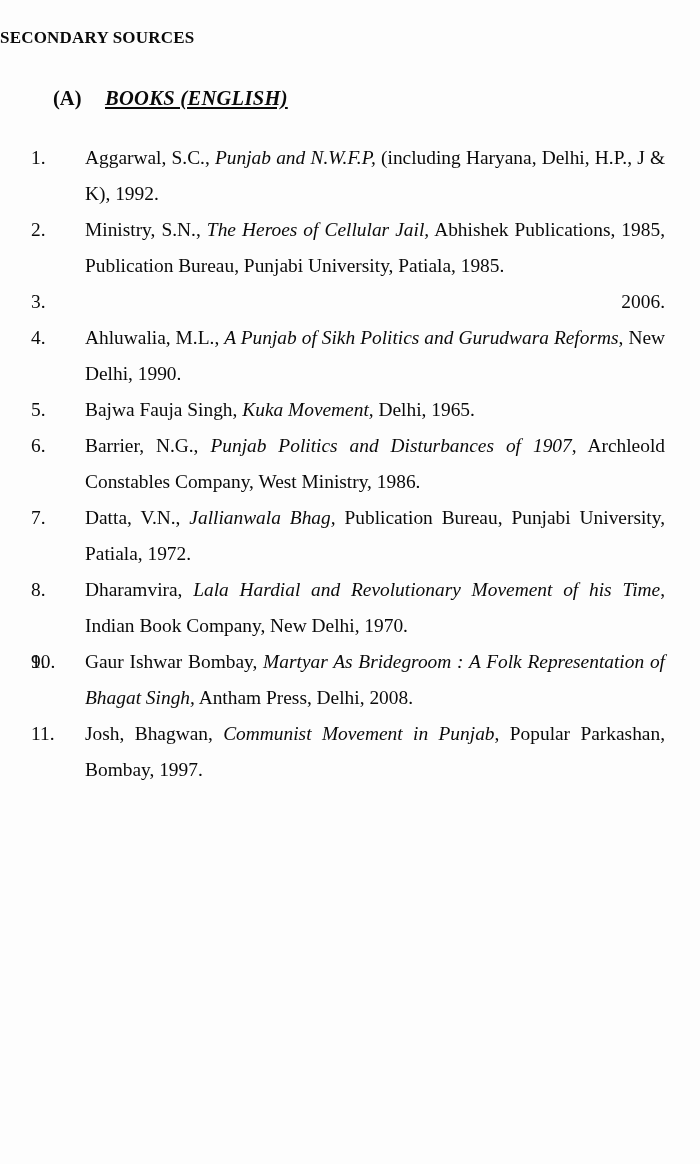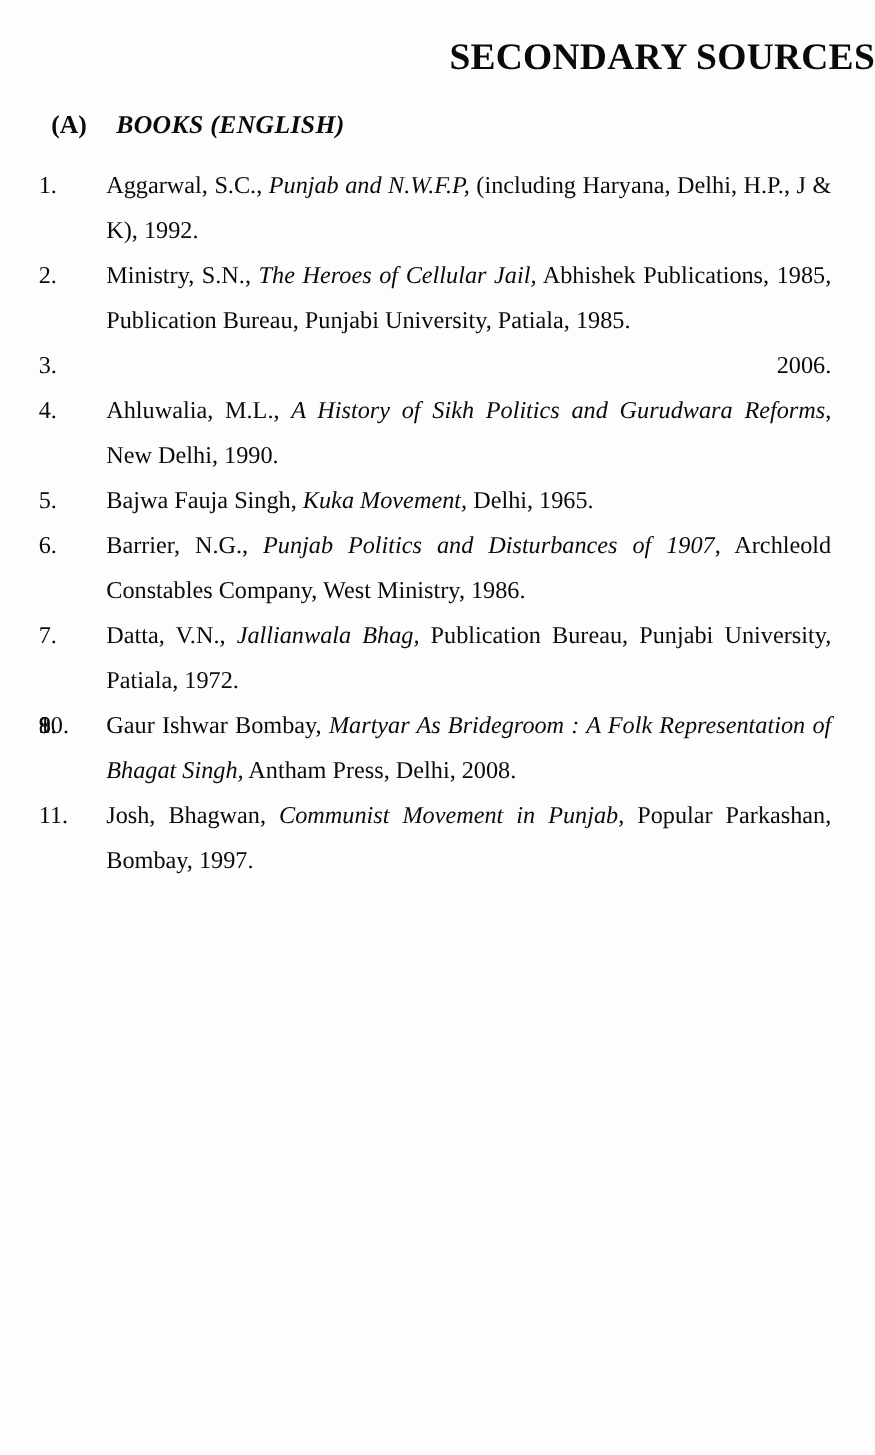--- a/index.html
+++ b/index.html
@@ -19,38 +19,39 @@
     position: relative;
     width: 700px;
     height: 1164px;
     background: #fdfdfd;
     box-sizing: border-box;
     padding: 0;
   }
 
   
   .doc-title {
-    text-align: right;
-    font-size: 30px;
+    text-align: left;
+    font-size: 17px;
     font-weight: bold;
     letter-spacing: 0.2px;
     margin: 0;
     padding-top: 29px;
     line-height: 1.1;
   }
 
   
   .section-heading {
-    margin: 0;
+    margin: 12px;
     padding-top: 27px;
     padding-left: 41px;
     font-size: 20.5px;
     font-weight: bold;
     line-height: 1.15;
     white-space: nowrap;
+    text-decoration: underline;
   }
   .section-heading .sec-letter {
     display: inline-block;
     width: 52px;
     font-style: normal;
     font-weight: bold;
   }
   .section-heading .sec-label {
     font-style: italic;
     font-weight: bold;
@@ -134,36 +135,37 @@
       <div class="biblio-entry">
         <span class="entry-num">2.</span>
         <span class="entry-text no-stretch"><span>Ministry, S.N., </span><span class="ttl">The Heroes of Cellular Jail,</span><span> Abhishek Publications, 1985, Publication Bureau, Punjabi University, Patiala, 1985.</span></span>
       </div>
       <div class="biblio-entry outdent-tail">
         <span class="entry-num">3.</span>
         <span class="tail-outdent">2006.</span>
       </div>
       <div class="biblio-entry">
         <span class="entry-num">4.</span>
-        <span class="entry-text no-stretch"><span>Ahluwalia, M.L., </span><span class="ttl">A History of Sikh Politics and Gurudwara Reforms</span><span>, New Delhi, 1990.</span></span>
+        <span class="entry-text no-stretch"><span>Ahluwalia, M.L., </span><span class="ttl">A Punjab of Sikh Politics and Gurudwara Reforms</span><span>, New Delhi, 1990.</span></span>
       </div>
       <div class="biblio-entry">
         <span class="entry-num">5.</span>
         <span class="entry-text no-stretch"><span>Bajwa Fauja Singh, </span><span class="ttl">Kuka Movement,</span><span> Delhi, 1965.</span></span>
       </div>
       <div class="biblio-entry">
         <span class="entry-num">6.</span>
         <span class="entry-text no-stretch"><span>Barrier, N.G., </span><span class="ttl">Punjab Politics and Disturbances of 1907</span><span>, Archleold Constables Company, West Ministry, 1986.</span></span>
       </div>
       <div class="biblio-entry">
         <span class="entry-num">7.</span>
         <span class="entry-text no-stretch"><span>Datta, V.N., </span><span class="ttl">Jallianwala Bhag,</span><span> Publication Bureau, Punjabi University, Patiala, 1972.</span></span>
       </div>
       <div class="biblio-entry">
         <span class="entry-num">8.</span>
+        <span class="entry-text no-stretch"><span>Dharamvira, </span><span class="ttl">Lala Hardial and Revolutionary Movement of his Time</span><span>, Indian Book Company, New Delhi, 1970.</span></span>
       </div>
       <div class="biblio-entry">
         <span class="entry-num">9.</span>
       </div>
       <div class="biblio-entry">
         <span class="entry-num">10.</span>
         <span class="entry-text no-stretch"><span>Gaur Ishwar Bombay, </span><span class="ttl">Martyar As Bridegroom : A Folk Representation of Bhagat Singh,</span><span> Antham Press, Delhi, 2008.</span></span>
       </div>
       <div class="biblio-entry">
         <span class="entry-num">11.</span>

